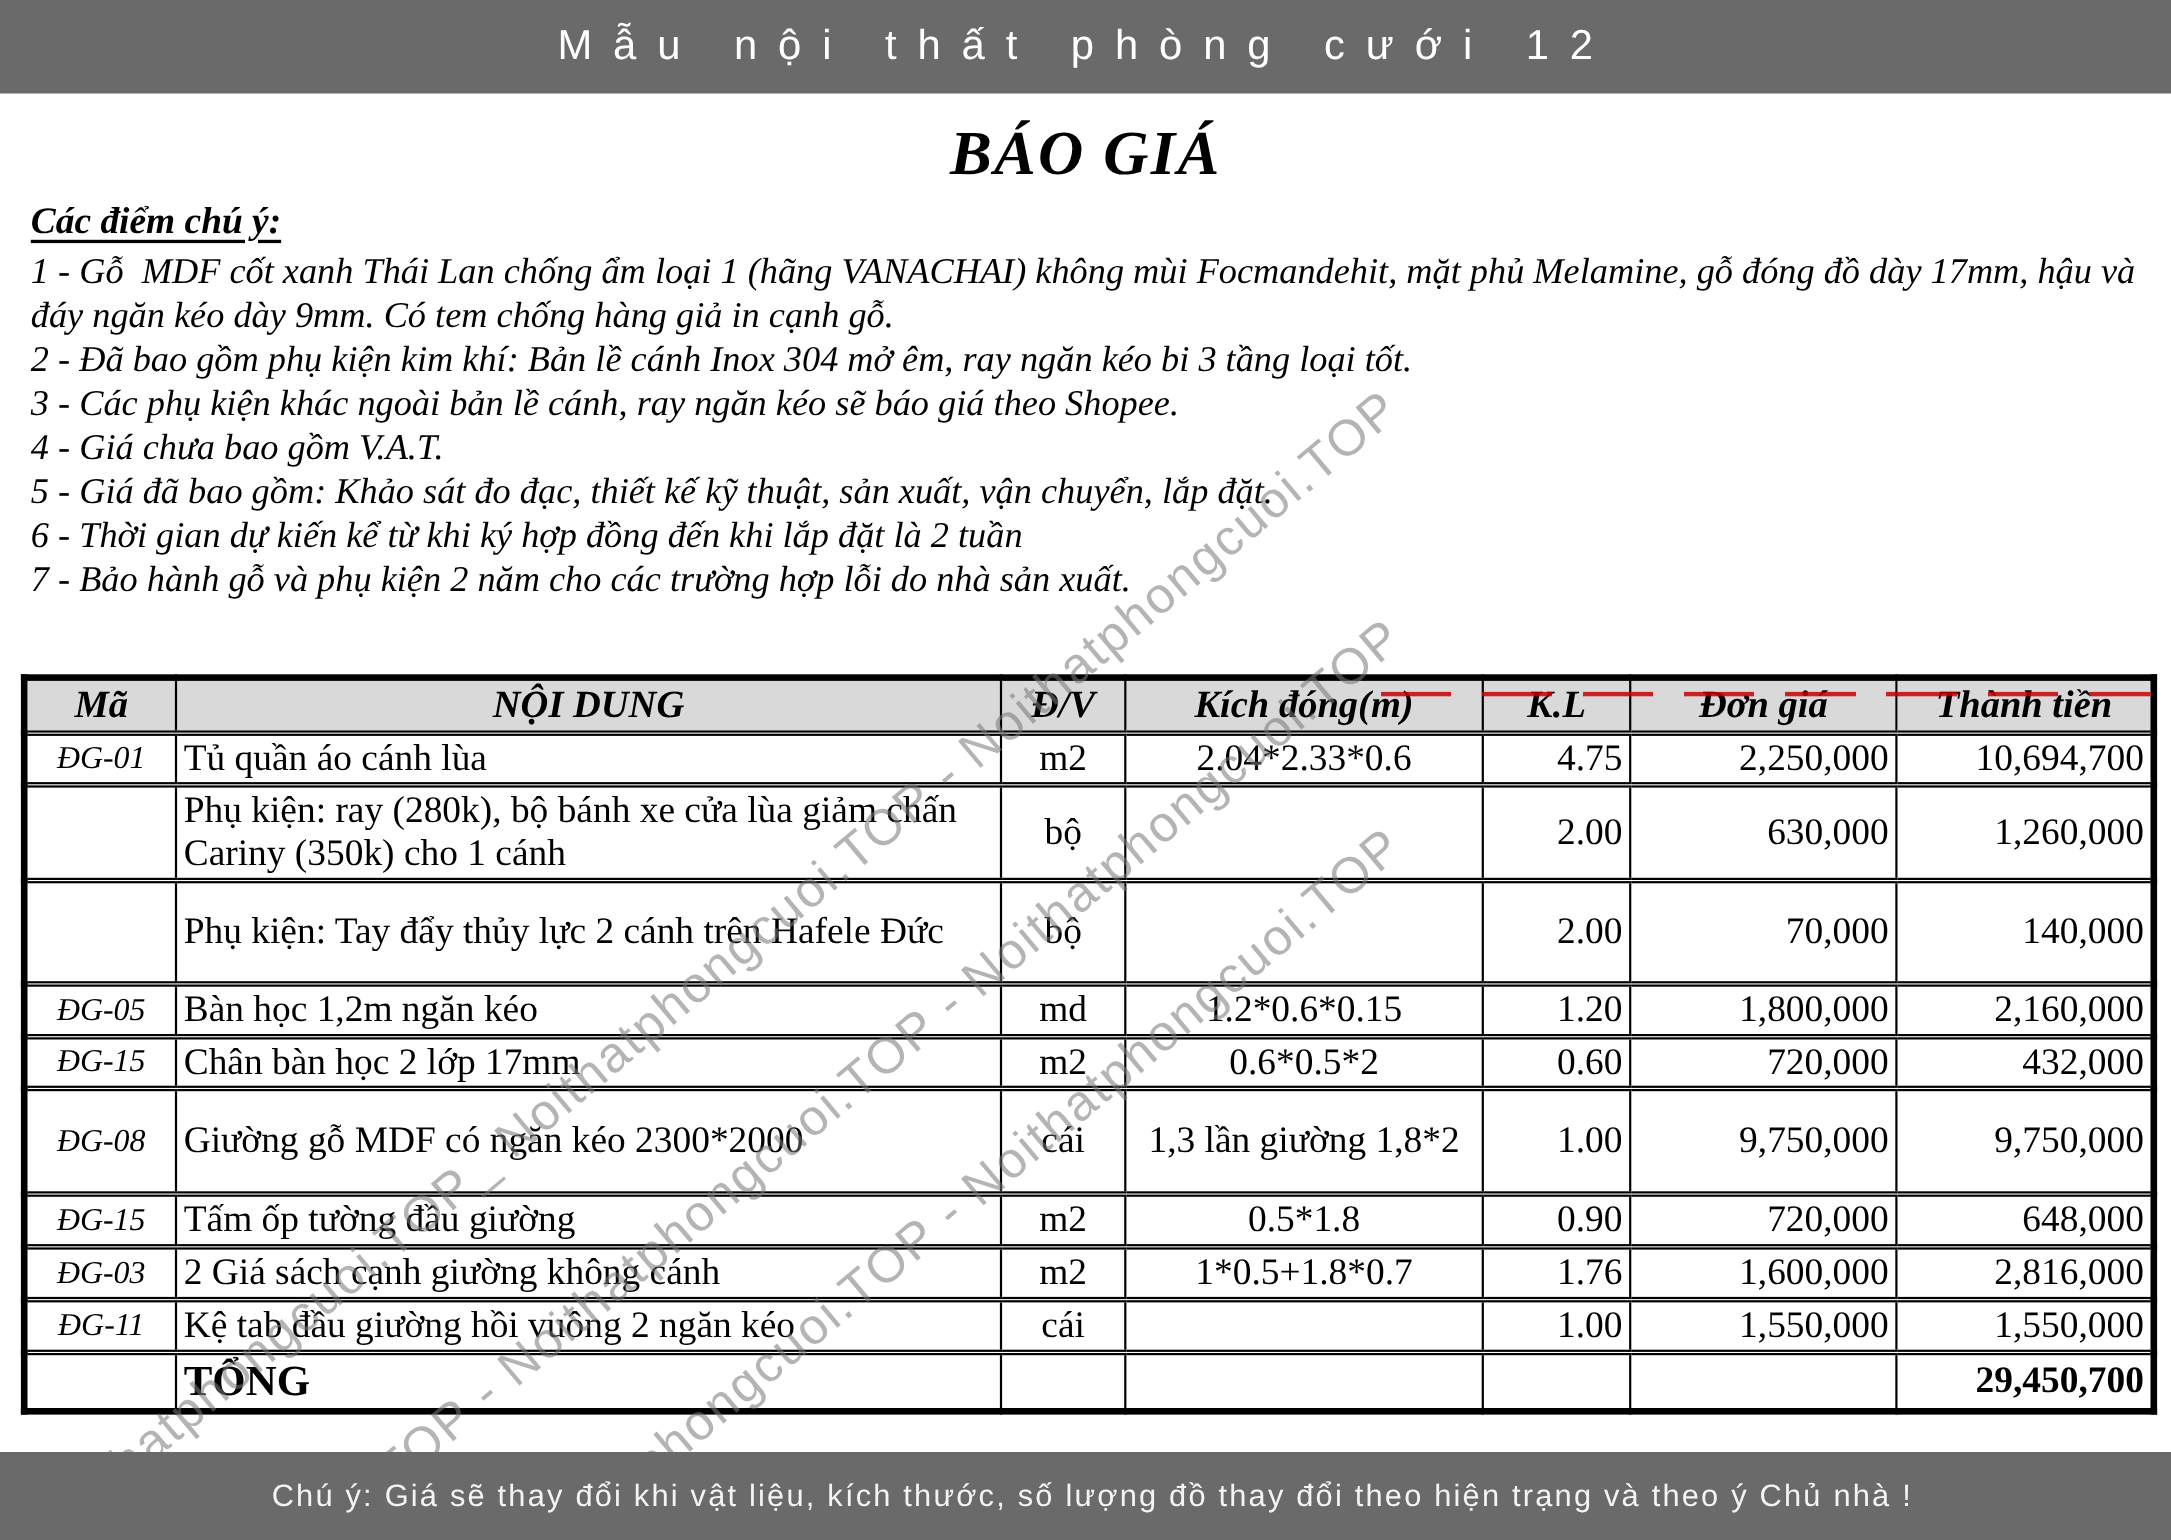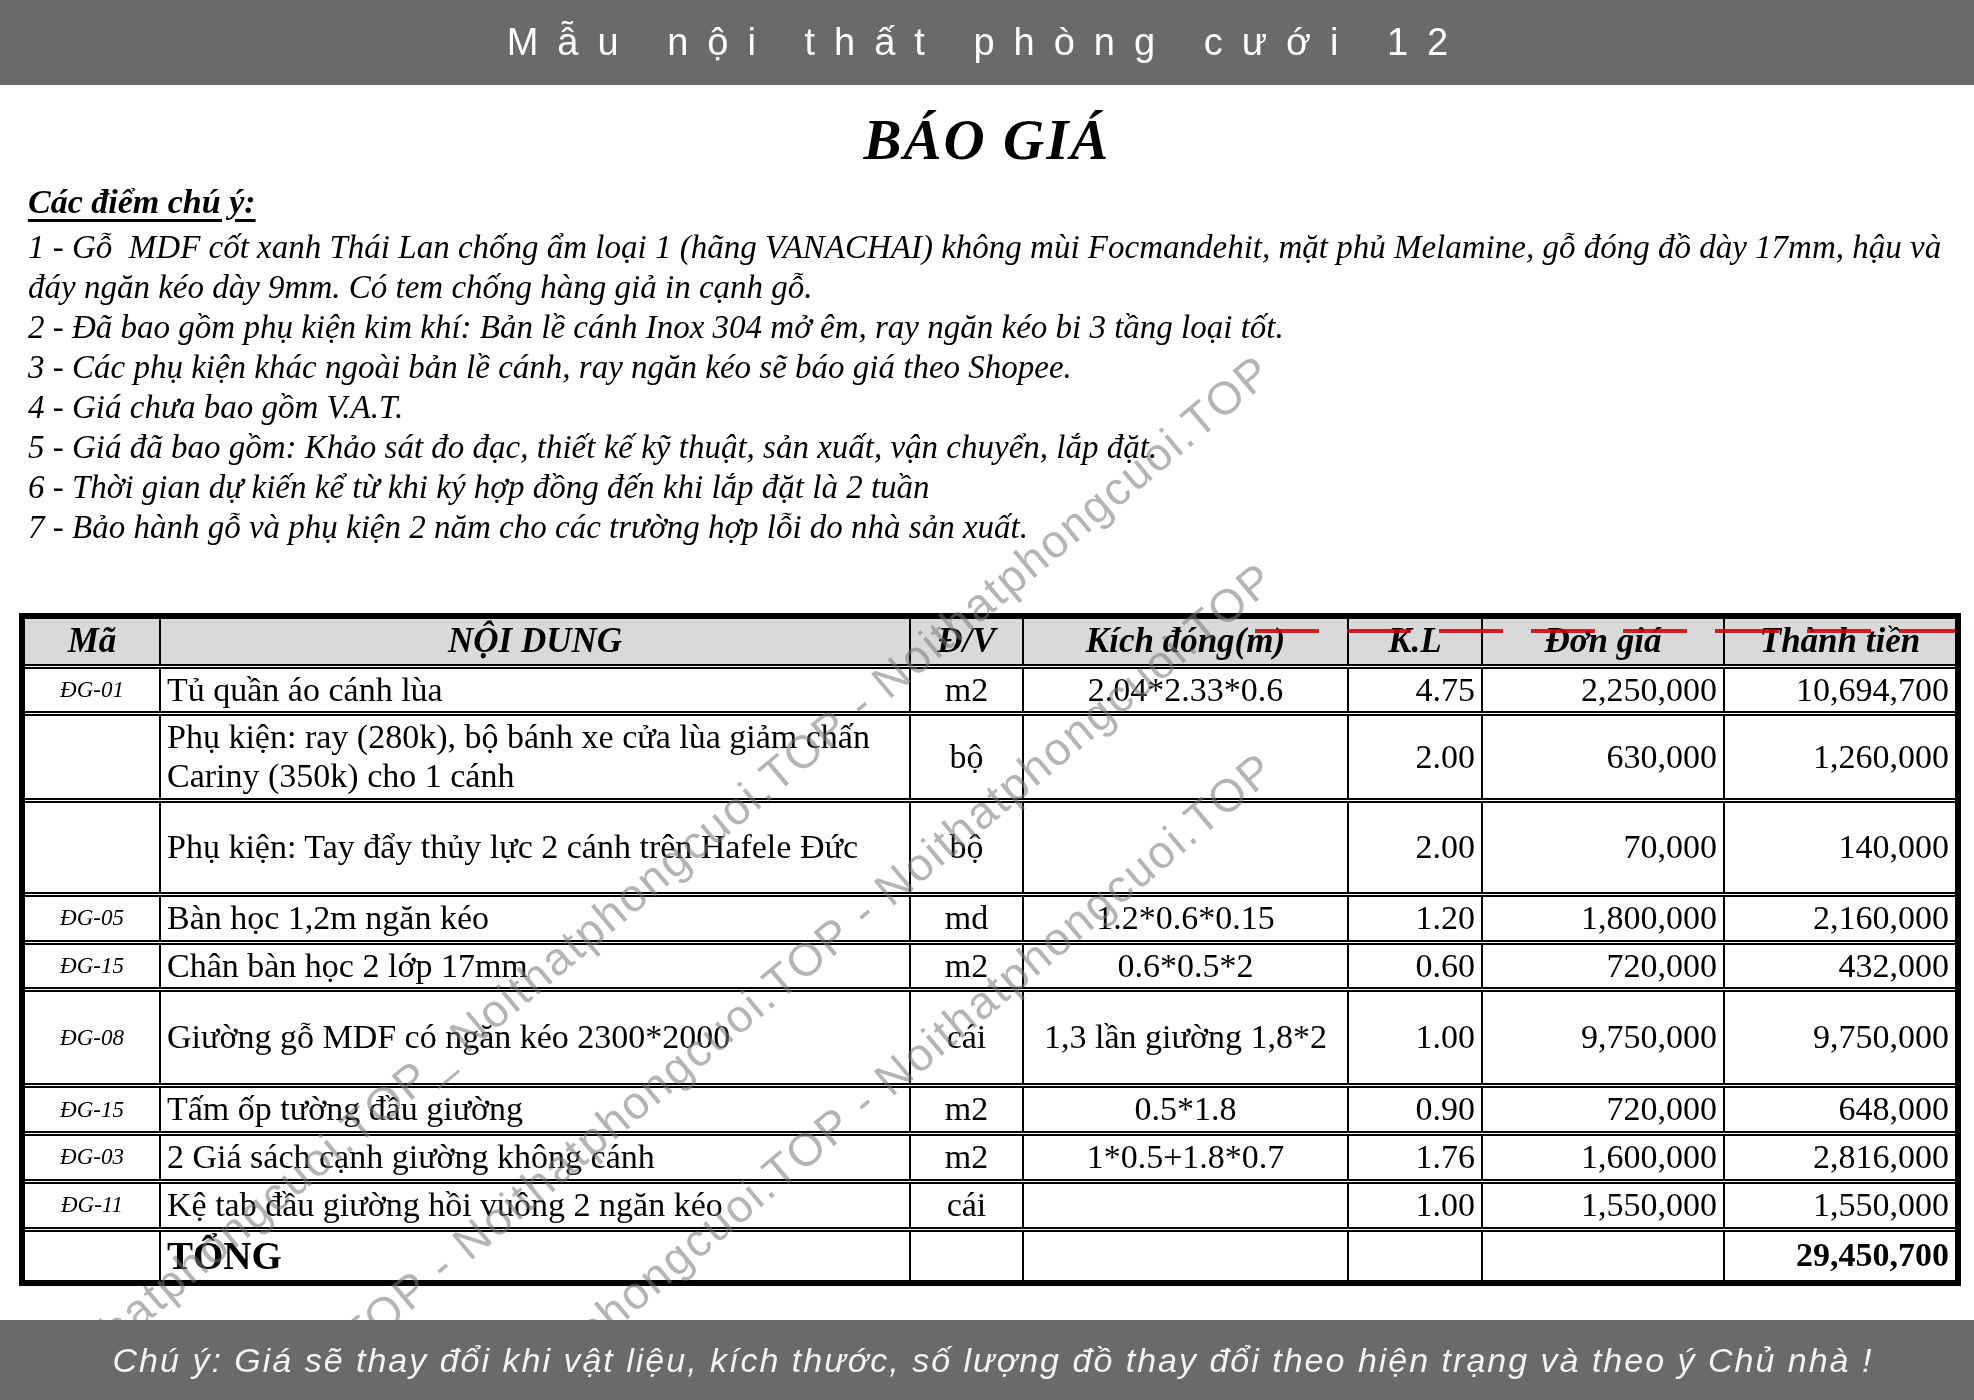--- a/index.html
+++ b/index.html
@@ -23,21 +23,21 @@
     position:relative;
     background:var(--banner-bg);
     color:#fff;
     display:flex;align-items:center;justify-content:center;
     font-family:"Liberation Sans","DejaVu Sans",sans-serif;
     z-index:10;
   }
   .banner.top{height:85px;font-size:38px;letter-spacing:19px;font-weight:400;}
   .banner.bottom{
     position:absolute;left:0;right:0;bottom:0;height:80px;
-    font-size:34px;font-style:italic;letter-spacing:2px;color:#f4f4f4;padding-left:12px;
+    font-size:28px;letter-spacing:2px;color:#f4f4f4;padding-left:12px;
   }
   
   .content{position:relative;z-index:1;}
   .doc-title{
     margin-top:26px;
     text-align:center;
     font-size:57px;font-weight:bold;font-style:italic;
     letter-spacing:2px;line-height:58px;
   }
   .notes-heading{
@@ -72,21 +72,21 @@
     padding:2px 6px;
     line-height:1.14;
     overflow:hidden;
   }
   .price-table th{
     height:50px;
     background:var(--header-bg);
     font-weight:bold;font-style:italic;
     font-size:35px;text-align:center;
   }
-  .c-code{text-align:center;font-style:italic;font-size:23px;}
+  .c-code{text-align:center;font-style:italic;font-size:29px;}
   .c-desc{text-align:left;padding-left:10px;}
   .c-unit{text-align:center;}
   .c-size{text-align:center;}
   .c-qty,.c-price,.c-amount{text-align:right;padding-right:12px;}
   .total-row .c-desc{font-weight:bold;font-size:39px;}
   .total-row .c-amount{font-weight:bold;}
   
   .watermark-layer{position:absolute;inset:0;z-index:5;pointer-events:none;}
   .watermark{
     position:absolute;

